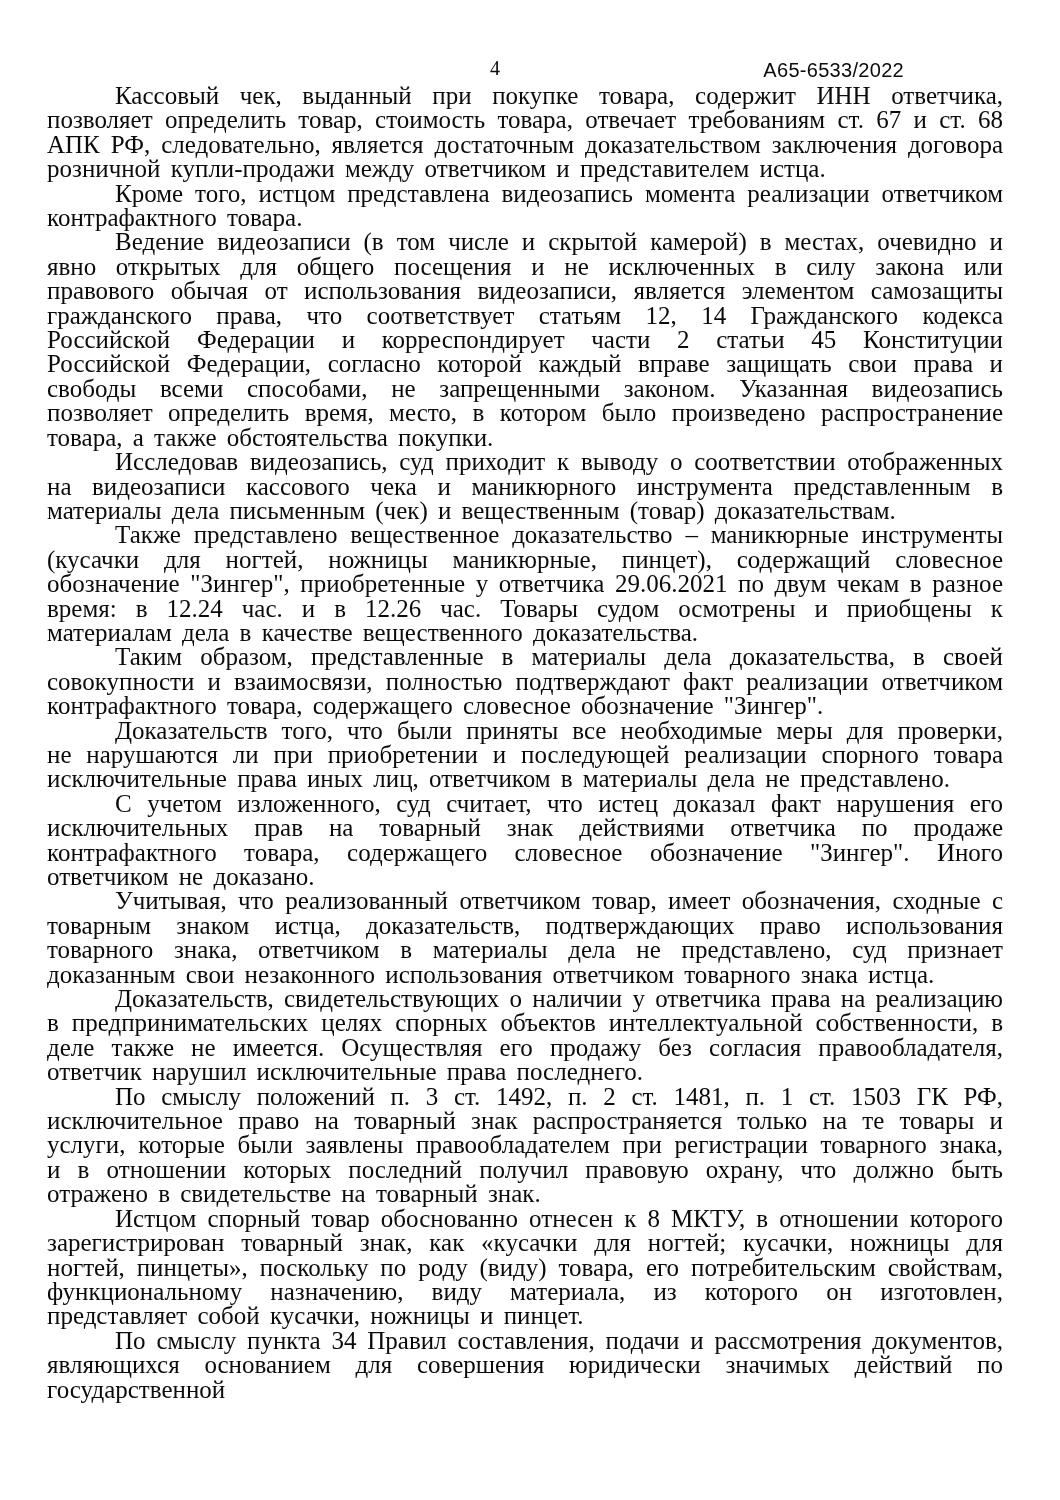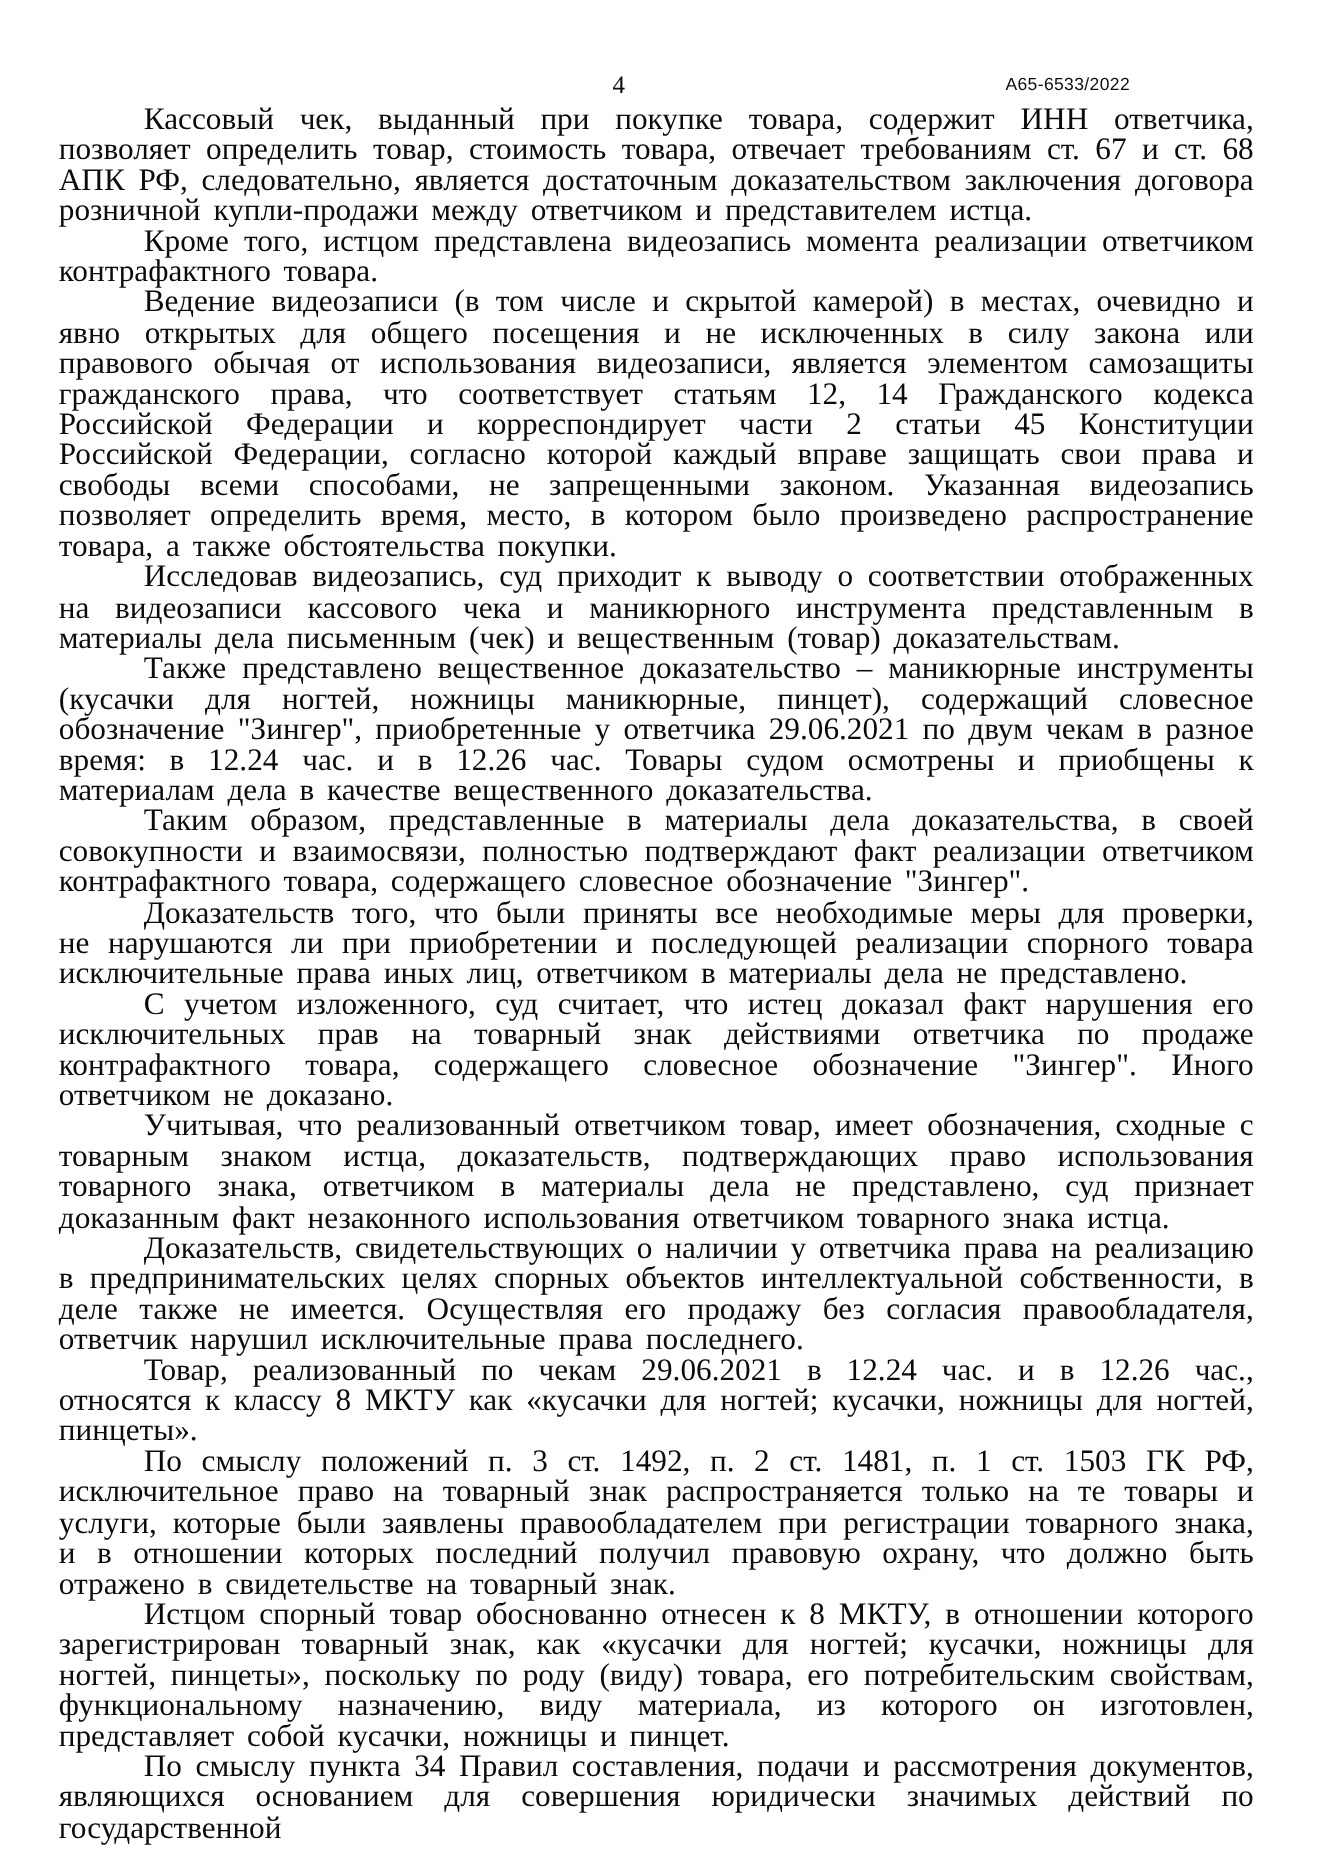--- a/index.html
+++ b/index.html
@@ -19,21 +19,21 @@
     width: 150px;
     text-align: center;
     font-size: 20px;
     font-family: "Liberation Serif", serif;
     color: #0b0b0b;
   }
   .header-casenum {
     position: absolute;
     top: 59px;
     right: 156px;
-    font-size: 14px;
+    font-size: 20px;
     letter-spacing: 0.3px;
     font-family: "Liberation Sans", sans-serif;
     color: #0b0b0b;
   }
   .body-text {
     position: absolute;
     top: 84px;
     left: 47px;
     width: 956px;
   }
@@ -61,21 +61,20 @@
 
   <div class="body-text">
     <p>Кассовый чек, выданный при покупке товара, содержит ИНН ответчика, позволяет определить товар, стоимость товара, отвечает требованиям ст. 67 и ст. 68 АПК РФ, следовательно, является достаточным доказательством заключения договора розничной купли-продажи между ответчиком и представителем истца.</p>
     <p>Кроме того, истцом представлена видеозапись момента реализации ответчиком контрафактного товара.</p>
     <p>Ведение видеозаписи (в том числе и скрытой камерой) в местах, очевидно и явно открытых для общего посещения и не исключенных в силу закона или правового обычая от использования видеозаписи, является элементом самозащиты гражданского права, что соответствует статьям 12, 14 Гражданского кодекса Российской Федерации и корреспондирует части 2 статьи 45 Конституции Российской Федерации, согласно которой каждый вправе защищать свои права и свободы всеми способами, не запрещенными законом. Указанная видеозапись позволяет определить время, место, в котором было произведено распространение товара, а также обстоятельства покупки.</p>
     <p>Исследовав видеозапись, суд приходит к выводу о соответствии отображенных на видеозаписи кассового чека и маникюрного инструмента представленным в материалы дела письменным (чек) и вещественным (товар) доказательствам.</p>
     <p>Также представлено вещественное доказательство – маникюрные инструменты (кусачки для ногтей, ножницы маникюрные, пинцет), содержащий словесное обозначение "Зингер", приобретенные у ответчика 29.06.2021 по двум чекам в разное время: в 12.24 час. и в 12.26 час. Товары судом осмотрены и приобщены к материалам дела в качестве вещественного доказательства.</p>
     <p>Таким образом, представленные в материалы дела доказательства, в своей совокупности и взаимосвязи, полностью подтверждают факт реализации ответчиком контрафактного товара, содержащего словесное обозначение "Зингер".</p>
     <p>Доказательств того, что были приняты все необходимые меры для проверки, не нарушаются ли при приобретении и последующей реализации спорного товара исключительные права иных лиц, ответчиком в материалы дела не представлено.</p>
     <p>С учетом изложенного, суд считает, что истец доказал факт нарушения его исключительных прав на товарный знак действиями ответчика по продаже контрафактного товара, содержащего словесное обозначение "Зингер". Иного ответчиком не доказано.</p>
-    <p>Учитывая, что реализованный ответчиком товар, имеет обозначения, сходные с товарным знаком истца, доказательств, подтверждающих право использования товарного знака, ответчиком в материалы дела не представлено, суд признает доказанным факт незаконного использования ответчиком товарного знака истца.</p>
+    <p>Учитывая, что реализованный ответчиком товар, имеет обозначения, сходные с товарным знаком истца, доказательств, подтверждающих право использования товарного знака, ответчиком в материалы дела не представлено, суд признает доказанным свои незаконного использования ответчиком товарного знака истца.</p>
     <p>Доказательств, свидетельствующих о наличии у ответчика права на реализацию в предпринимательских целях спорных объектов интеллектуальной собственности, в деле также не имеется. Осуществляя его продажу без согласия правообладателя, ответчик нарушил исключительные права последнего.</p>
-    <p>Товар, реализованный по чекам 29.06.2021 в 12.24 час. и в 12.26 час., относятся к классу 8 МКТУ как «кусачки для ногтей; кусачки, ножницы для ногтей, пинцеты».</p>
     <p>По смыслу положений п. 3 ст. 1492, п. 2 ст. 1481, п. 1 ст. 1503 ГК РФ, исключительное право на товарный знак распространяется только на те товары и услуги, которые были заявлены правообладателем при регистрации товарного знака, и в отношении которых последний получил правовую охрану, что должно быть отражено в свидетельстве на товарный знак.</p>
     <p>Истцом спорный товар обоснованно отнесен к 8 МКТУ, в отношении которого зарегистрирован товарный знак, как «кусачки для ногтей; кусачки, ножницы для ногтей, пинцеты», поскольку по роду (виду) товара, его потребительским свойствам, функциональному назначению, виду материала, из которого он изготовлен, представляет собой кусачки, ножницы и пинцет.</p>
     <p>По смыслу пункта 34 Правил составления, подачи и рассмотрения документов, являющихся основанием для совершения юридически значимых действий по государственной</p>
   </div>
 
 </div>
 
 </body></html>

